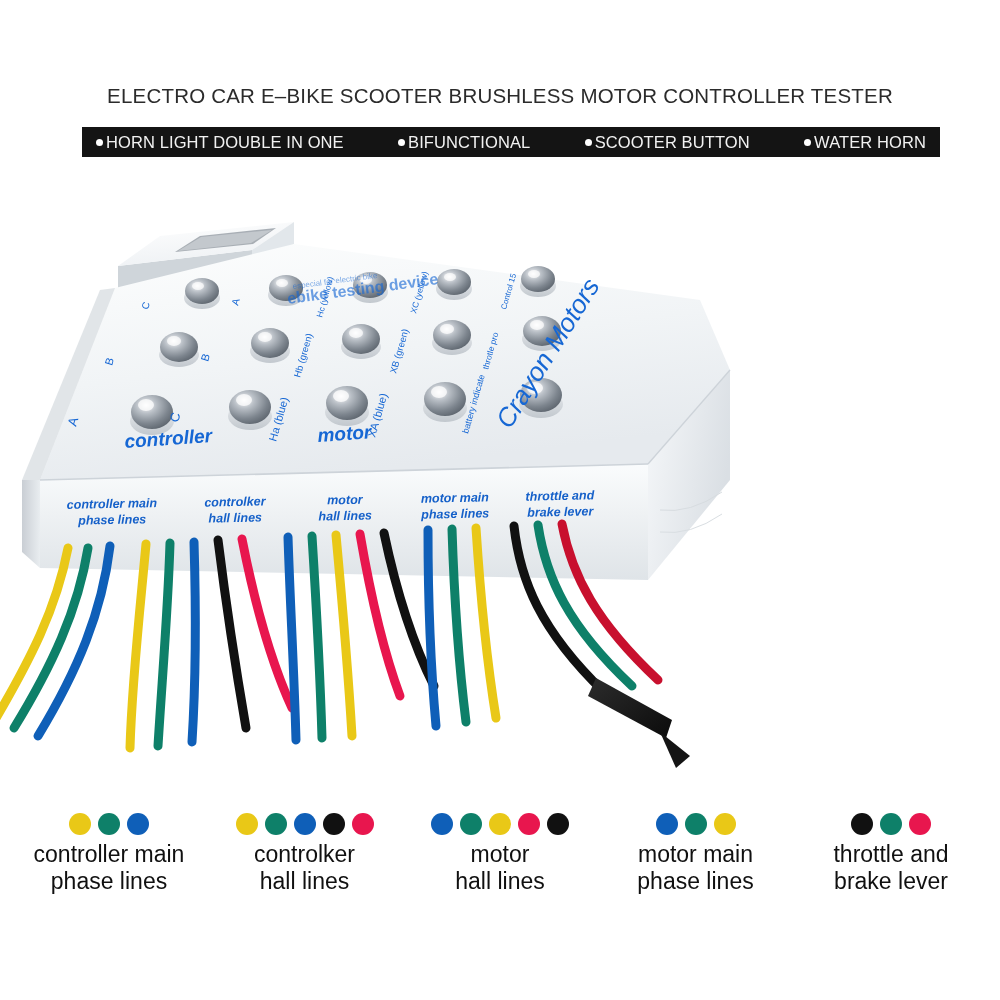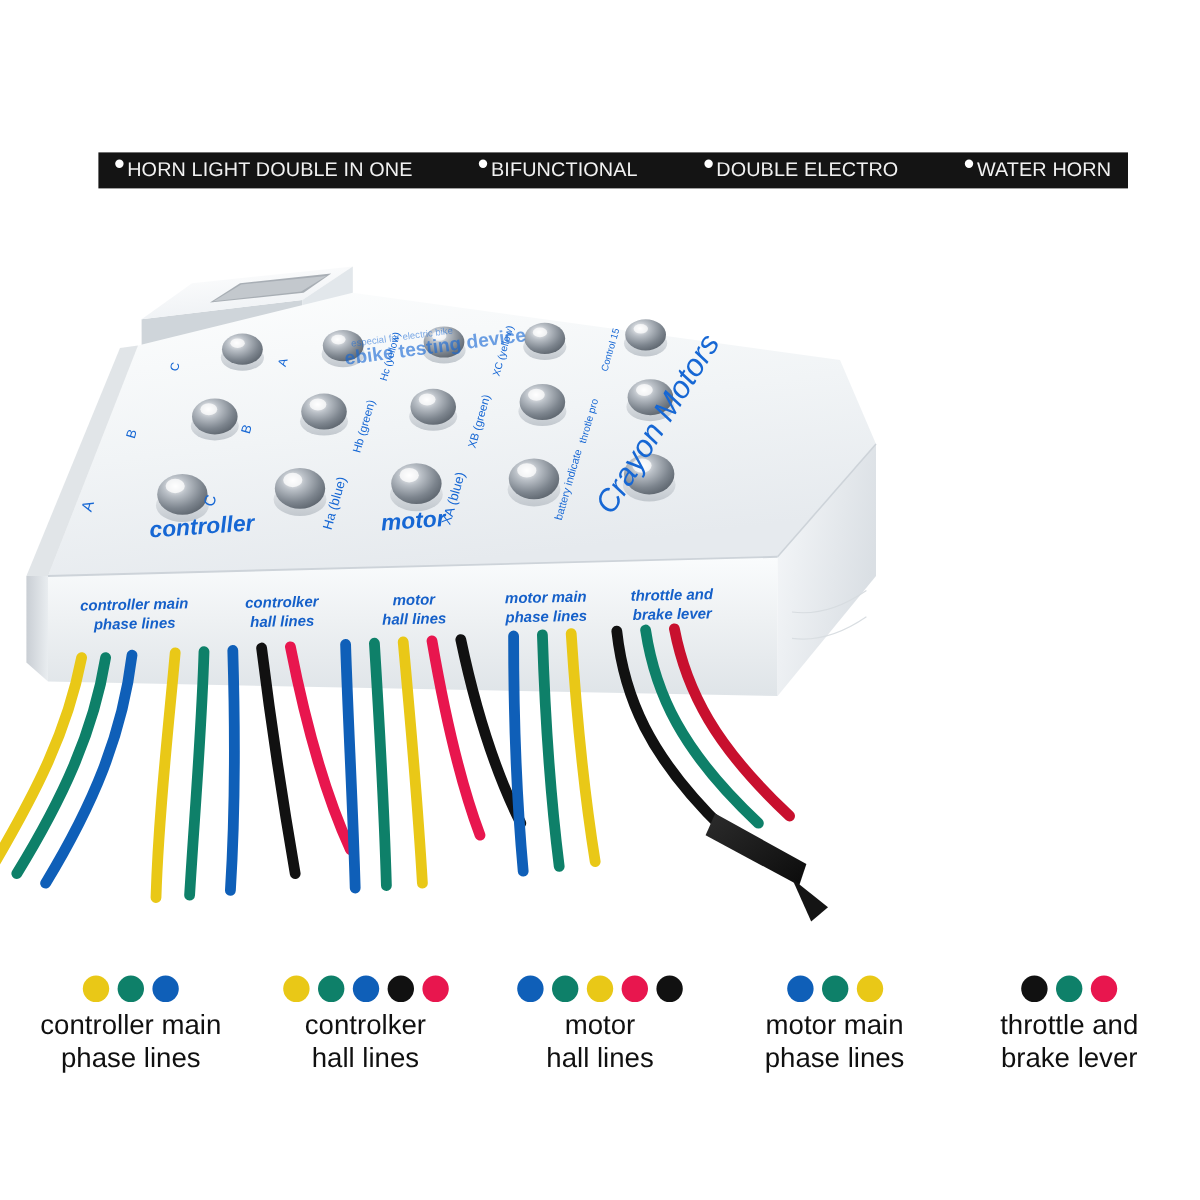--- a/index.html
+++ b/index.html
@@ -40,20 +40,21 @@
     height: 30px;
     background: #141414;
     display: flex;
     align-items: center;
     justify-content: space-between;
     padding: 0 14px;
     box-sizing: border-box;
   }
   .feature-item {
     display: flex;
+    align-items: center;
     color: #f2f2f2;
     font-size: 16.5px;
     letter-spacing: 0.1px;
     white-space: nowrap;
   }
   .feature-bullet {
     width: 7px;
     height: 7px;
     border-radius: 50%;
     background: #ffffff;
@@ -106,32 +107,33 @@
     line-height: 1.17;
     color: #101010;
     font-family: "Liberation Sans", sans-serif;
     white-space: pre-line;
   }
 </style>
 </head>
 <body>
 
 <div id="header-block">
+  <div id="product-title">ELECTRO CAR E–BIKE SCOOTER BRUSHLESS MOTOR CONTROLLER TESTER</div>
   <div id="feature-bar">
     <div class="feature-item">
       <span class="feature-bullet"></span>
       <span>HORN LIGHT DOUBLE IN ONE</span>
     </div>
     <div class="feature-item">
       <span class="feature-bullet"></span>
       <span>BIFUNCTIONAL</span>
     </div>
     <div class="feature-item">
       <span class="feature-bullet"></span>
-      <span>DOUBLE ELECTRO</span>
+      <span>SCOOTER BUTTON</span>
     </div>
     <div class="feature-item">
       <span class="feature-bullet"></span>
       <span>WATER HORN</span>
     </div>
   </div>
 </div>
 
 <div id="device-photo">
 <svg id="device-svg" width="1000" height="640" viewBox="0 0 1000 640" xmlns="http://www.w3.org/2000/svg">

